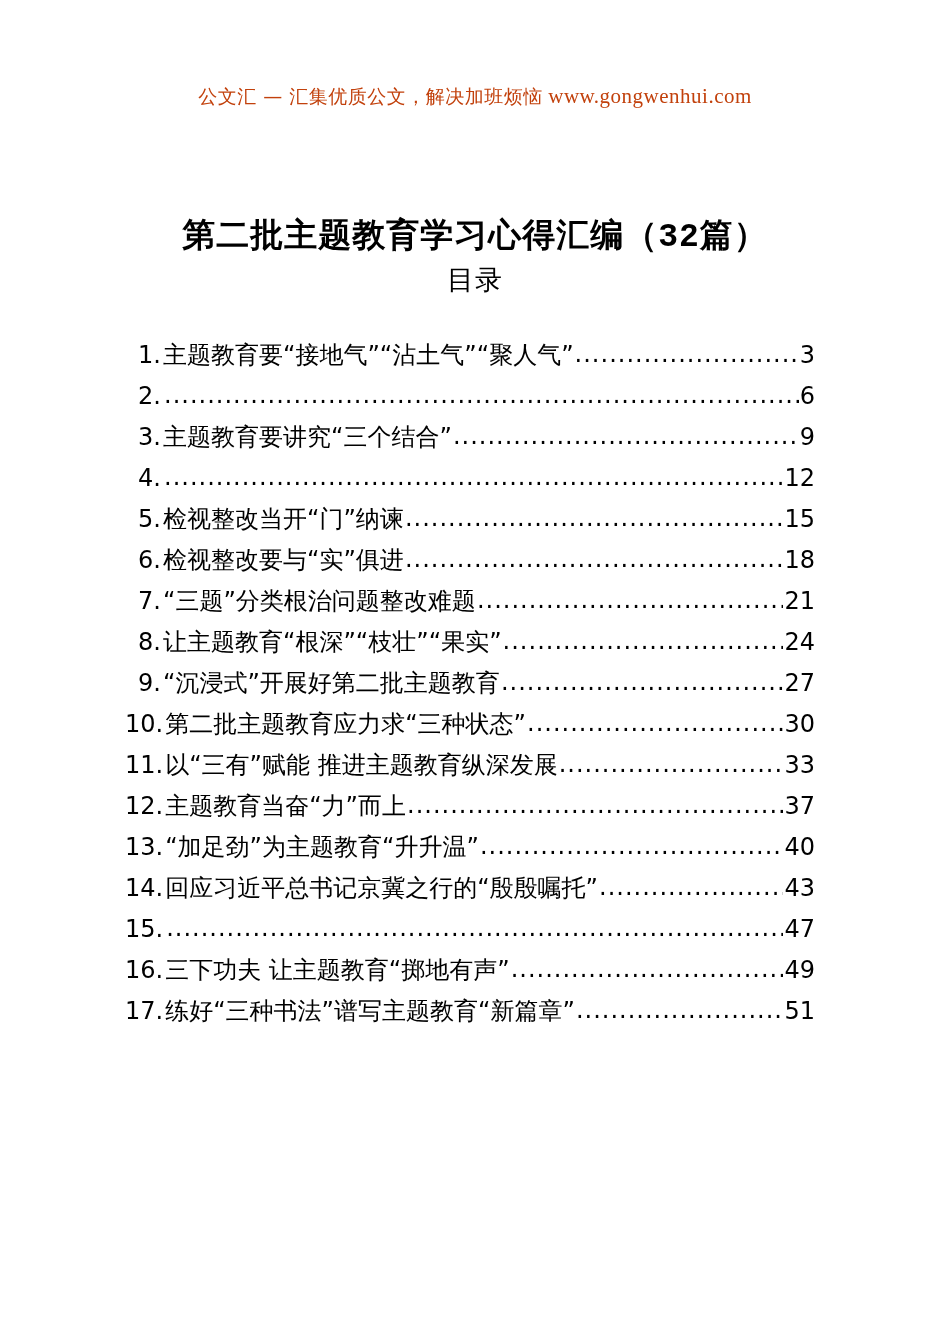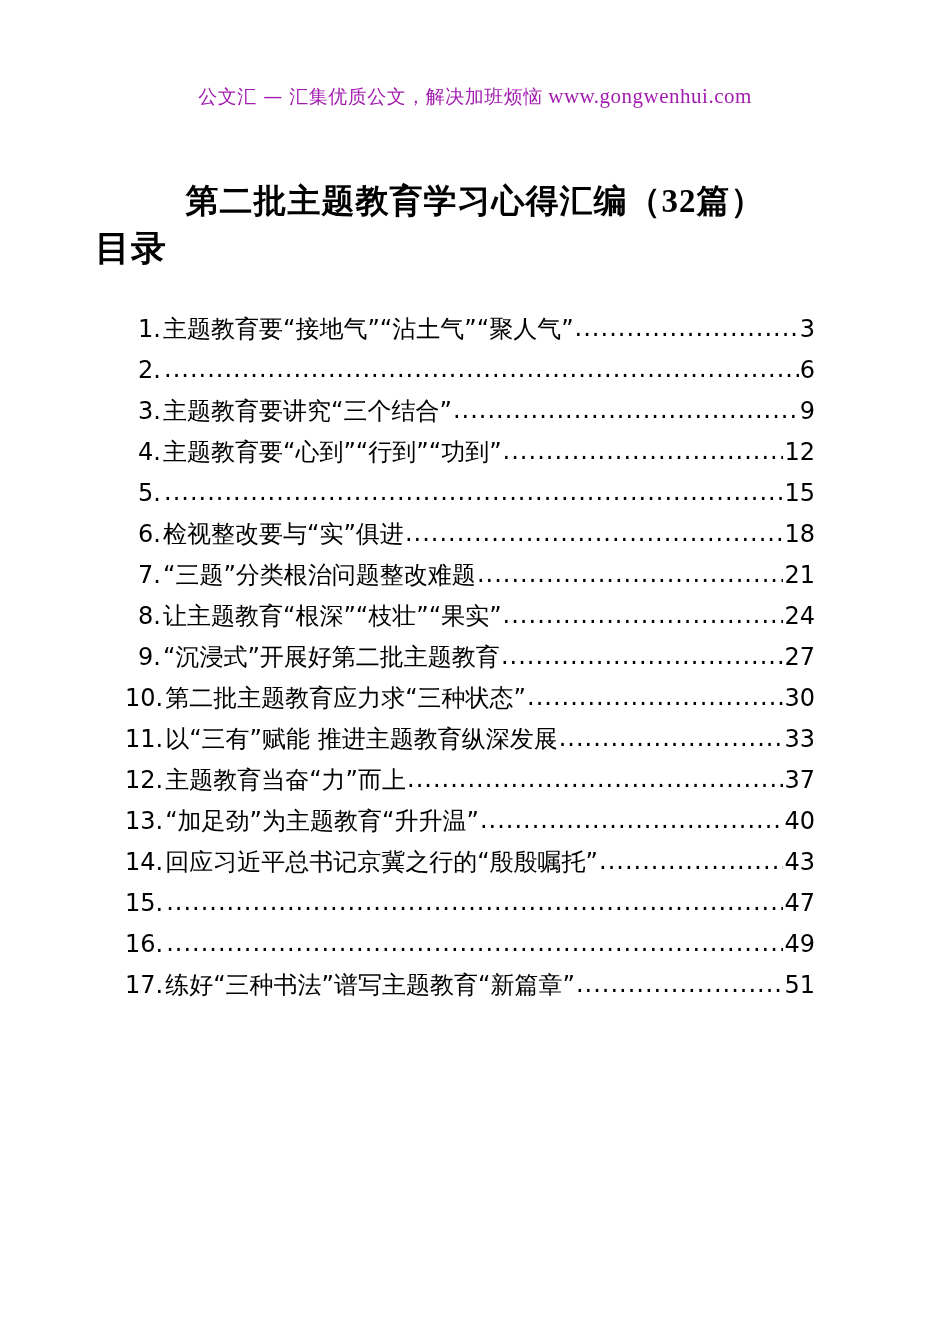--- a/index.html
+++ b/index.html
@@ -17,47 +17,48 @@
   }
   .page {
     width: 950px;
     height: 1344px;
     box-sizing: border-box;
     padding: 0 95px;
     position: relative;
   }
   .watermark {
     text-align: center;
-    color: #a21caf;
+    color: #c2410c;
     font-size: 20px;
     letter-spacing: 0.5px;
     padding-top: 84px;
     font-family: "Liberation Serif", serif;
     white-space: nowrap;
   }
   .watermark .wm-cn {
     font-family: "DejaVu Sans", sans-serif;
     font-size: 19px;
   }
   .watermark .wm-url {
     font-family: "Liberation Serif", serif;
     font-size: 21px;
   }
   .doc-title {
     text-align: center;
     font-weight: bold;
     font-size: 33px;
     line-height: 1.45;
-    margin-top: 68px;
+    margin-top: 104px;
     letter-spacing: 1px;
-    font-family: Liberation Serif, serif;
+    font-family: Liberation Mono, monospace;
   }
   .doc-subtitle {
-    font-weight: bold;
-    font-size: 35px;
+    text-align: center;
+    font-weight: normal;
+    font-size: 27px;
     line-height: 1.3;
     letter-spacing: 1px;
     font-family: "DejaVu Sans", sans-serif;
   }
   .toc {
     margin-top: 46px;
     padding: 0 40px 0 30px;
   }
   .toc-item {
     display: flex;
@@ -124,27 +125,27 @@
 
     <div class="toc-item">
       <span class="toc-num">3.</span>
       <span class="toc-text">主题教育要讲究“三个结合”</span>
       <span class="toc-dots">........................................................................................</span>
       <span class="toc-page">9</span>
     </div>
 
     <div class="toc-item">
       <span class="toc-num">4.</span>
-      <span class="toc-text">主题教育要“心到”“行到”“功到”</span>
       <span class="toc-dots">........................................................................................</span>
       <span class="toc-page">12</span>
     </div>
 
     <div class="toc-item">
       <span class="toc-num">5.</span>
+      <span class="toc-text">检视整改当开“门”纳谏</span>
       <span class="toc-dots">........................................................................................</span>
       <span class="toc-page">15</span>
     </div>
 
     <div class="toc-item">
       <span class="toc-num">6.</span>
       <span class="toc-text">检视整改要与“实”俱进</span>
       <span class="toc-dots">........................................................................................</span>
       <span class="toc-page">18</span>
     </div>
@@ -206,20 +207,21 @@
     </div>
 
     <div class="toc-item">
       <span class="toc-num">15.</span>
       <span class="toc-dots">........................................................................................</span>
       <span class="toc-page">47</span>
     </div>
 
     <div class="toc-item">
       <span class="toc-num">16.</span>
+      <span class="toc-text">三下功夫 让主题教育“掷地有声”</span>
       <span class="toc-dots">........................................................................................</span>
       <span class="toc-page">49</span>
     </div>
 
     <div class="toc-item">
       <span class="toc-num">17.</span>
       <span class="toc-text">练好“三种书法”谱写主题教育“新篇章”</span>
       <span class="toc-dots">........................................................................................</span>
       <span class="toc-page">51</span>
     </div>

